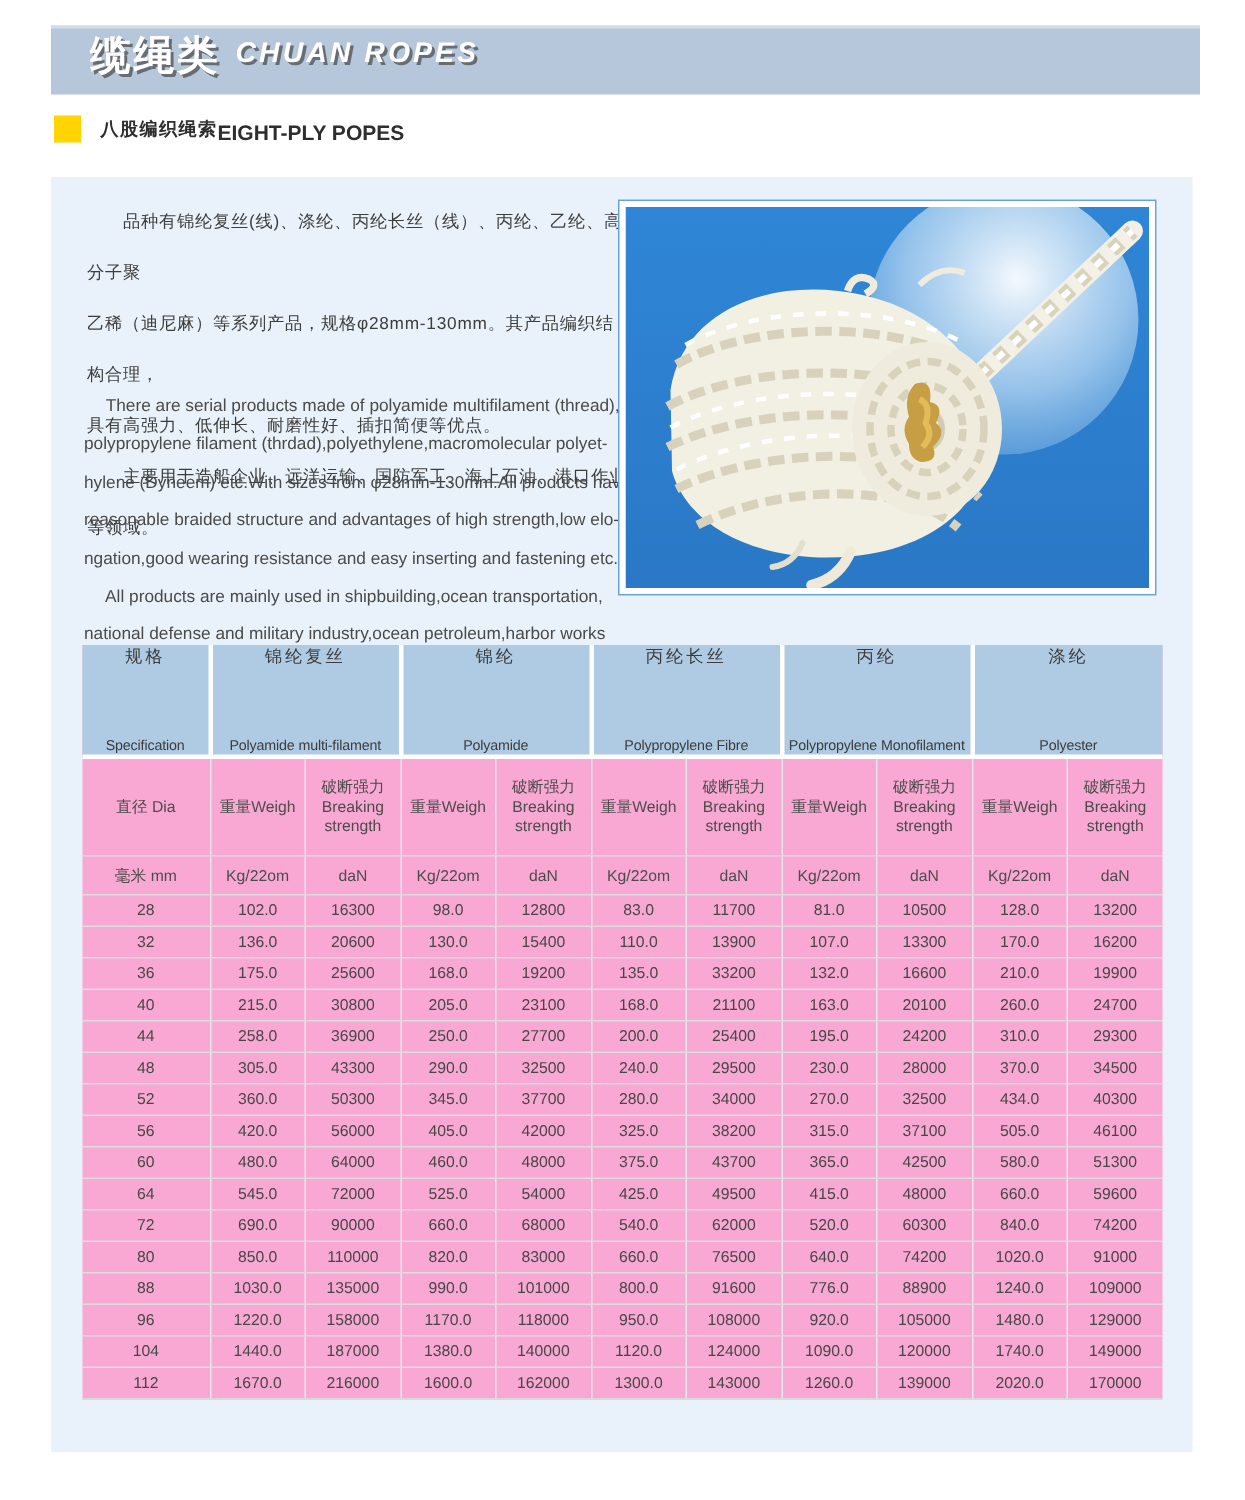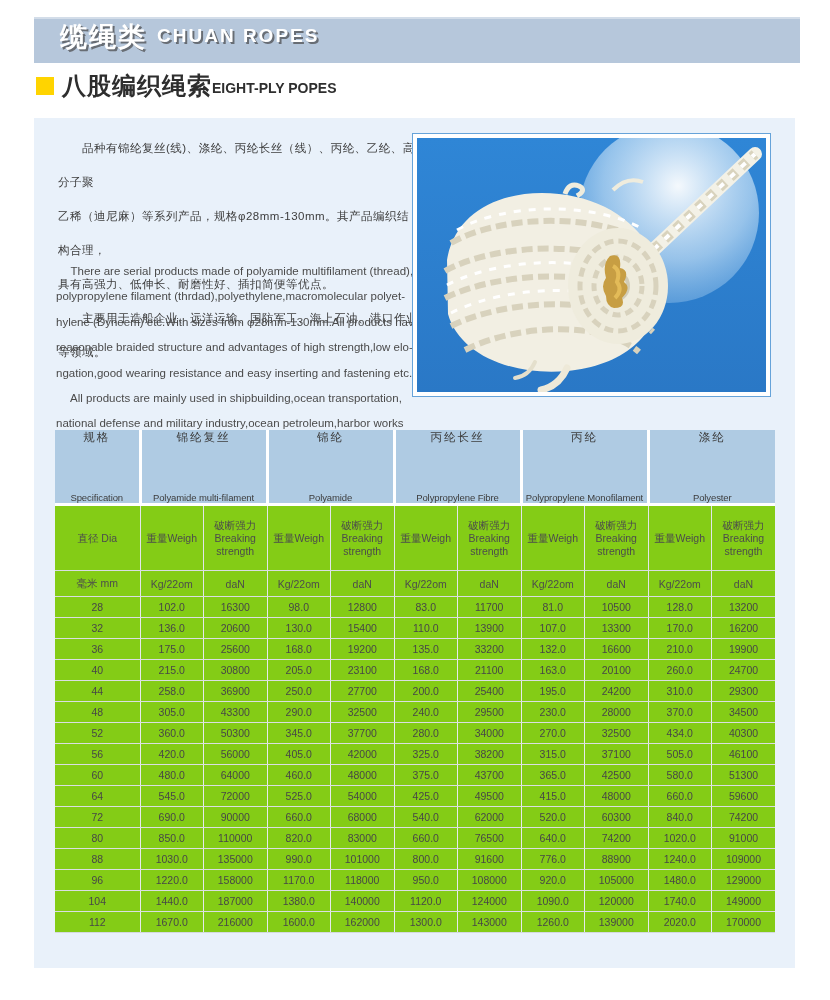--- a/index.html
+++ b/index.html
@@ -5,44 +5,44 @@
   * { margin:0; padding:0; box-sizing:border-box; }
   html,body { width:830px; height:1000px; background:#ffffff;
     font-family:"Liberation Sans","DejaVu Sans",sans-serif; position:relative; }
 
   .banner{ position:absolute; left:34px; top:17px; width:766px; height:46px;
     background:var(--banner_bg); border-top:2px solid #d3dde9;
     display:flex; align-items:flex-start; padding-left:26px; }
   .banner .zh{ font-size:27px; font-weight:bold; color:#ffffff; letter-spacing:2px;
     text-shadow:2px 2px 0 #686d74; }
   .banner .en{ font-size:19px; font-weight:bold; color:#ffffff; letter-spacing:2px;
-    margin-left:10px; margin-top:6px; text-shadow:2px 2px 0 #686d74; }
+    margin-left:10px; margin-top:6px; text-shadow:2px 2px 0 #686d74;font-style:italic; }
 
   .subtitle{ position:absolute; left:36px; top:74px; width:760px; height:24px;
     display:flex; align-items:center; }
   .subtitle .sq{ width:18px; height:18px; background:var(--accent_yellow); }
-  .subtitle .zh{ font-size:24px; font-weight:bold; color:#2e2e2e; margin-left:8px; letter-spacing:1px;}
+  .subtitle .zh{ font-size:12px; font-weight:bold; color:#2e2e2e; margin-left:13px; letter-spacing:1px;}
   .subtitle .en{ font-size:14px; font-weight:bold; color:#2e2e2e; margin-top:3px;}
 
   .panel{ position:absolute; left:34px; top:118px; width:761px; height:850px;
     background:var(--panel_bg); }
 
   .intro-zh{ position:absolute; left:58px; top:131px; width:362px;
     font-size:11.5px; line-height:34px; color:#3d3d3d;
     white-space:pre-line; letter-spacing:0.5px; }
   .intro-en{ position:absolute; left:56px; top:259px; width:366px;
     font-size:11.5px; line-height:25.4px; color:#4a4a4a;
     white-space:pre-line; }
 
   .photo-frame{ position:absolute; left:412px; top:133px; width:359px; height:264px;
     background:#ffffff; border:1px solid var(--frame_border); padding:4px; }
   .photo-frame svg{ display:block; width:100%; height:100%; }
 
   table.spec{ position:absolute; left:55px; top:430px; width:720px;
-    border-collapse:collapse; table-layout:fixed; background:#84cc16; }
+    border-collapse:collapse; table-layout:fixed; background:#f9a8d4; }
   table.spec col.c-dia{ width:85px; }
   table.spec th, table.spec td{ text-align:center; vertical-align:middle; font-weight:normal; }
 
   tr.grp th{ background:var(--header_bg); height:58px; color:#3c3c3c;
     border-right:3px solid #ffffff; border-bottom:3px solid #ffffff; }
   tr.grp th:last-child{ border-right:none; }
   tr.grp .g-zh{ display:block; font-size:11.5px; letter-spacing:2px; margin-bottom:5px; }
   tr.grp .g-en{ display:block; font-size:9.5px; letter-spacing:-0.1px; white-space:nowrap;margin-top:47px; }
 
   tr.sub th{ height:66px; font-size:10.5px; color:#4c4c4c;

